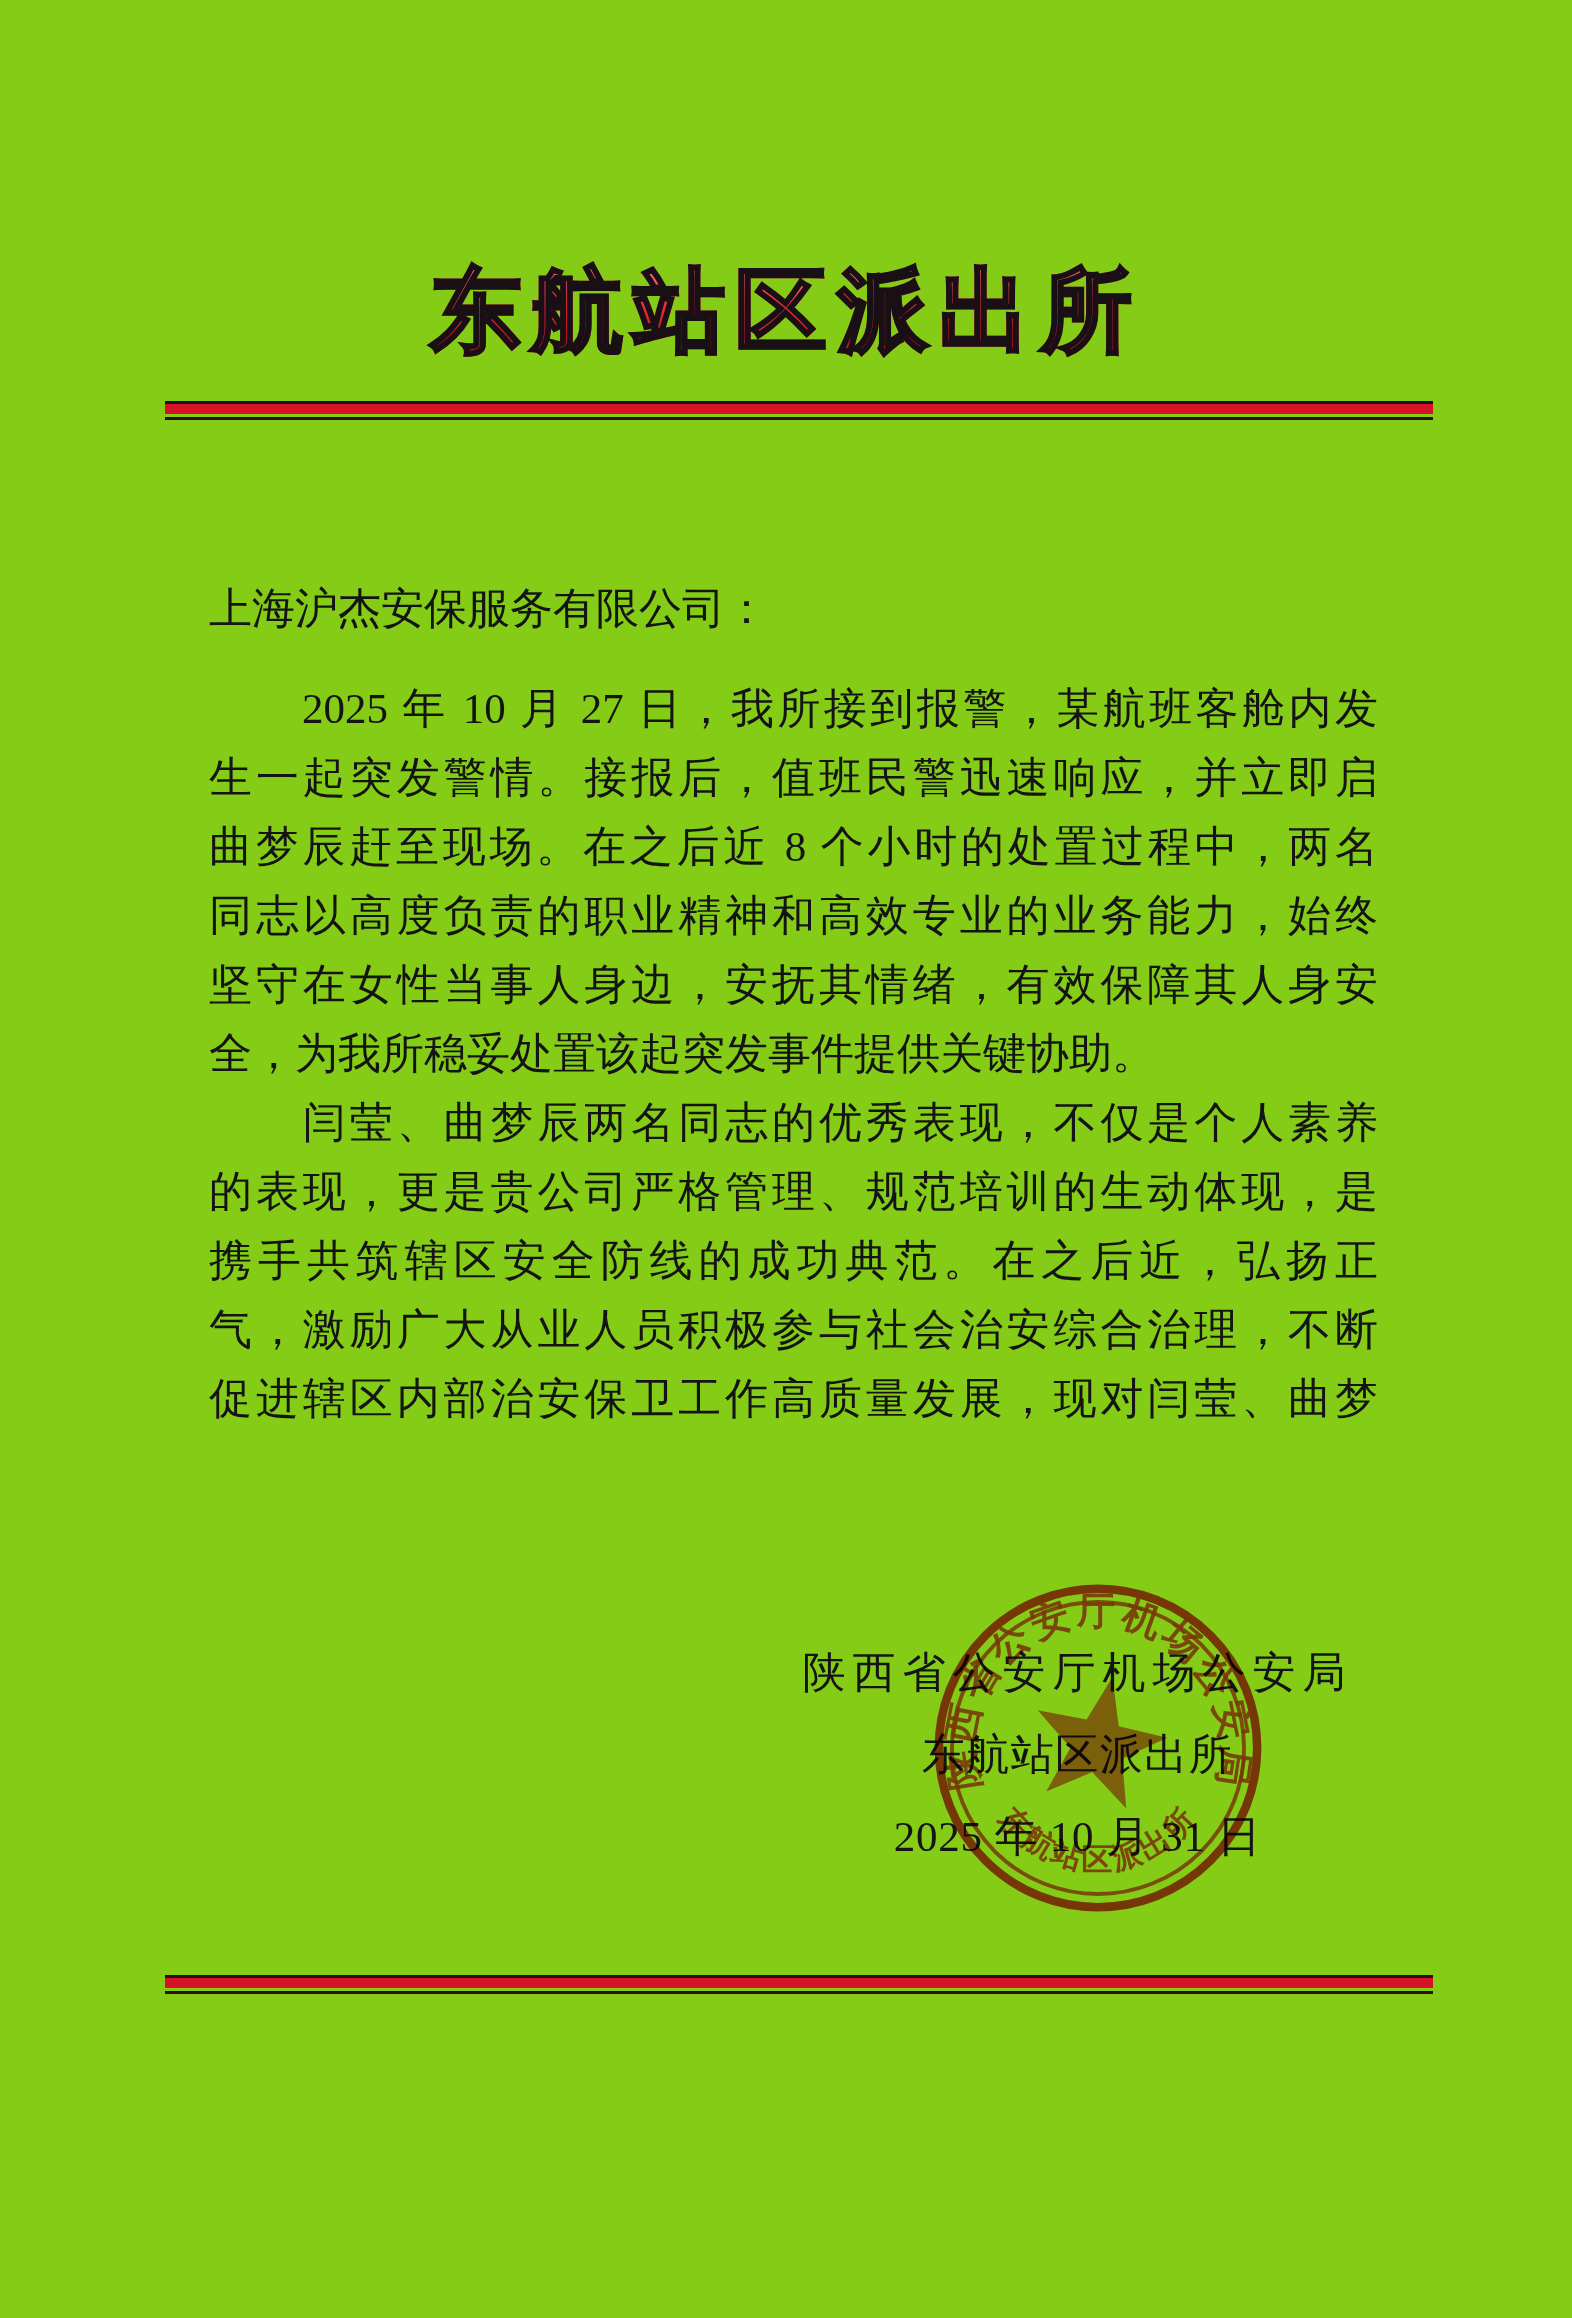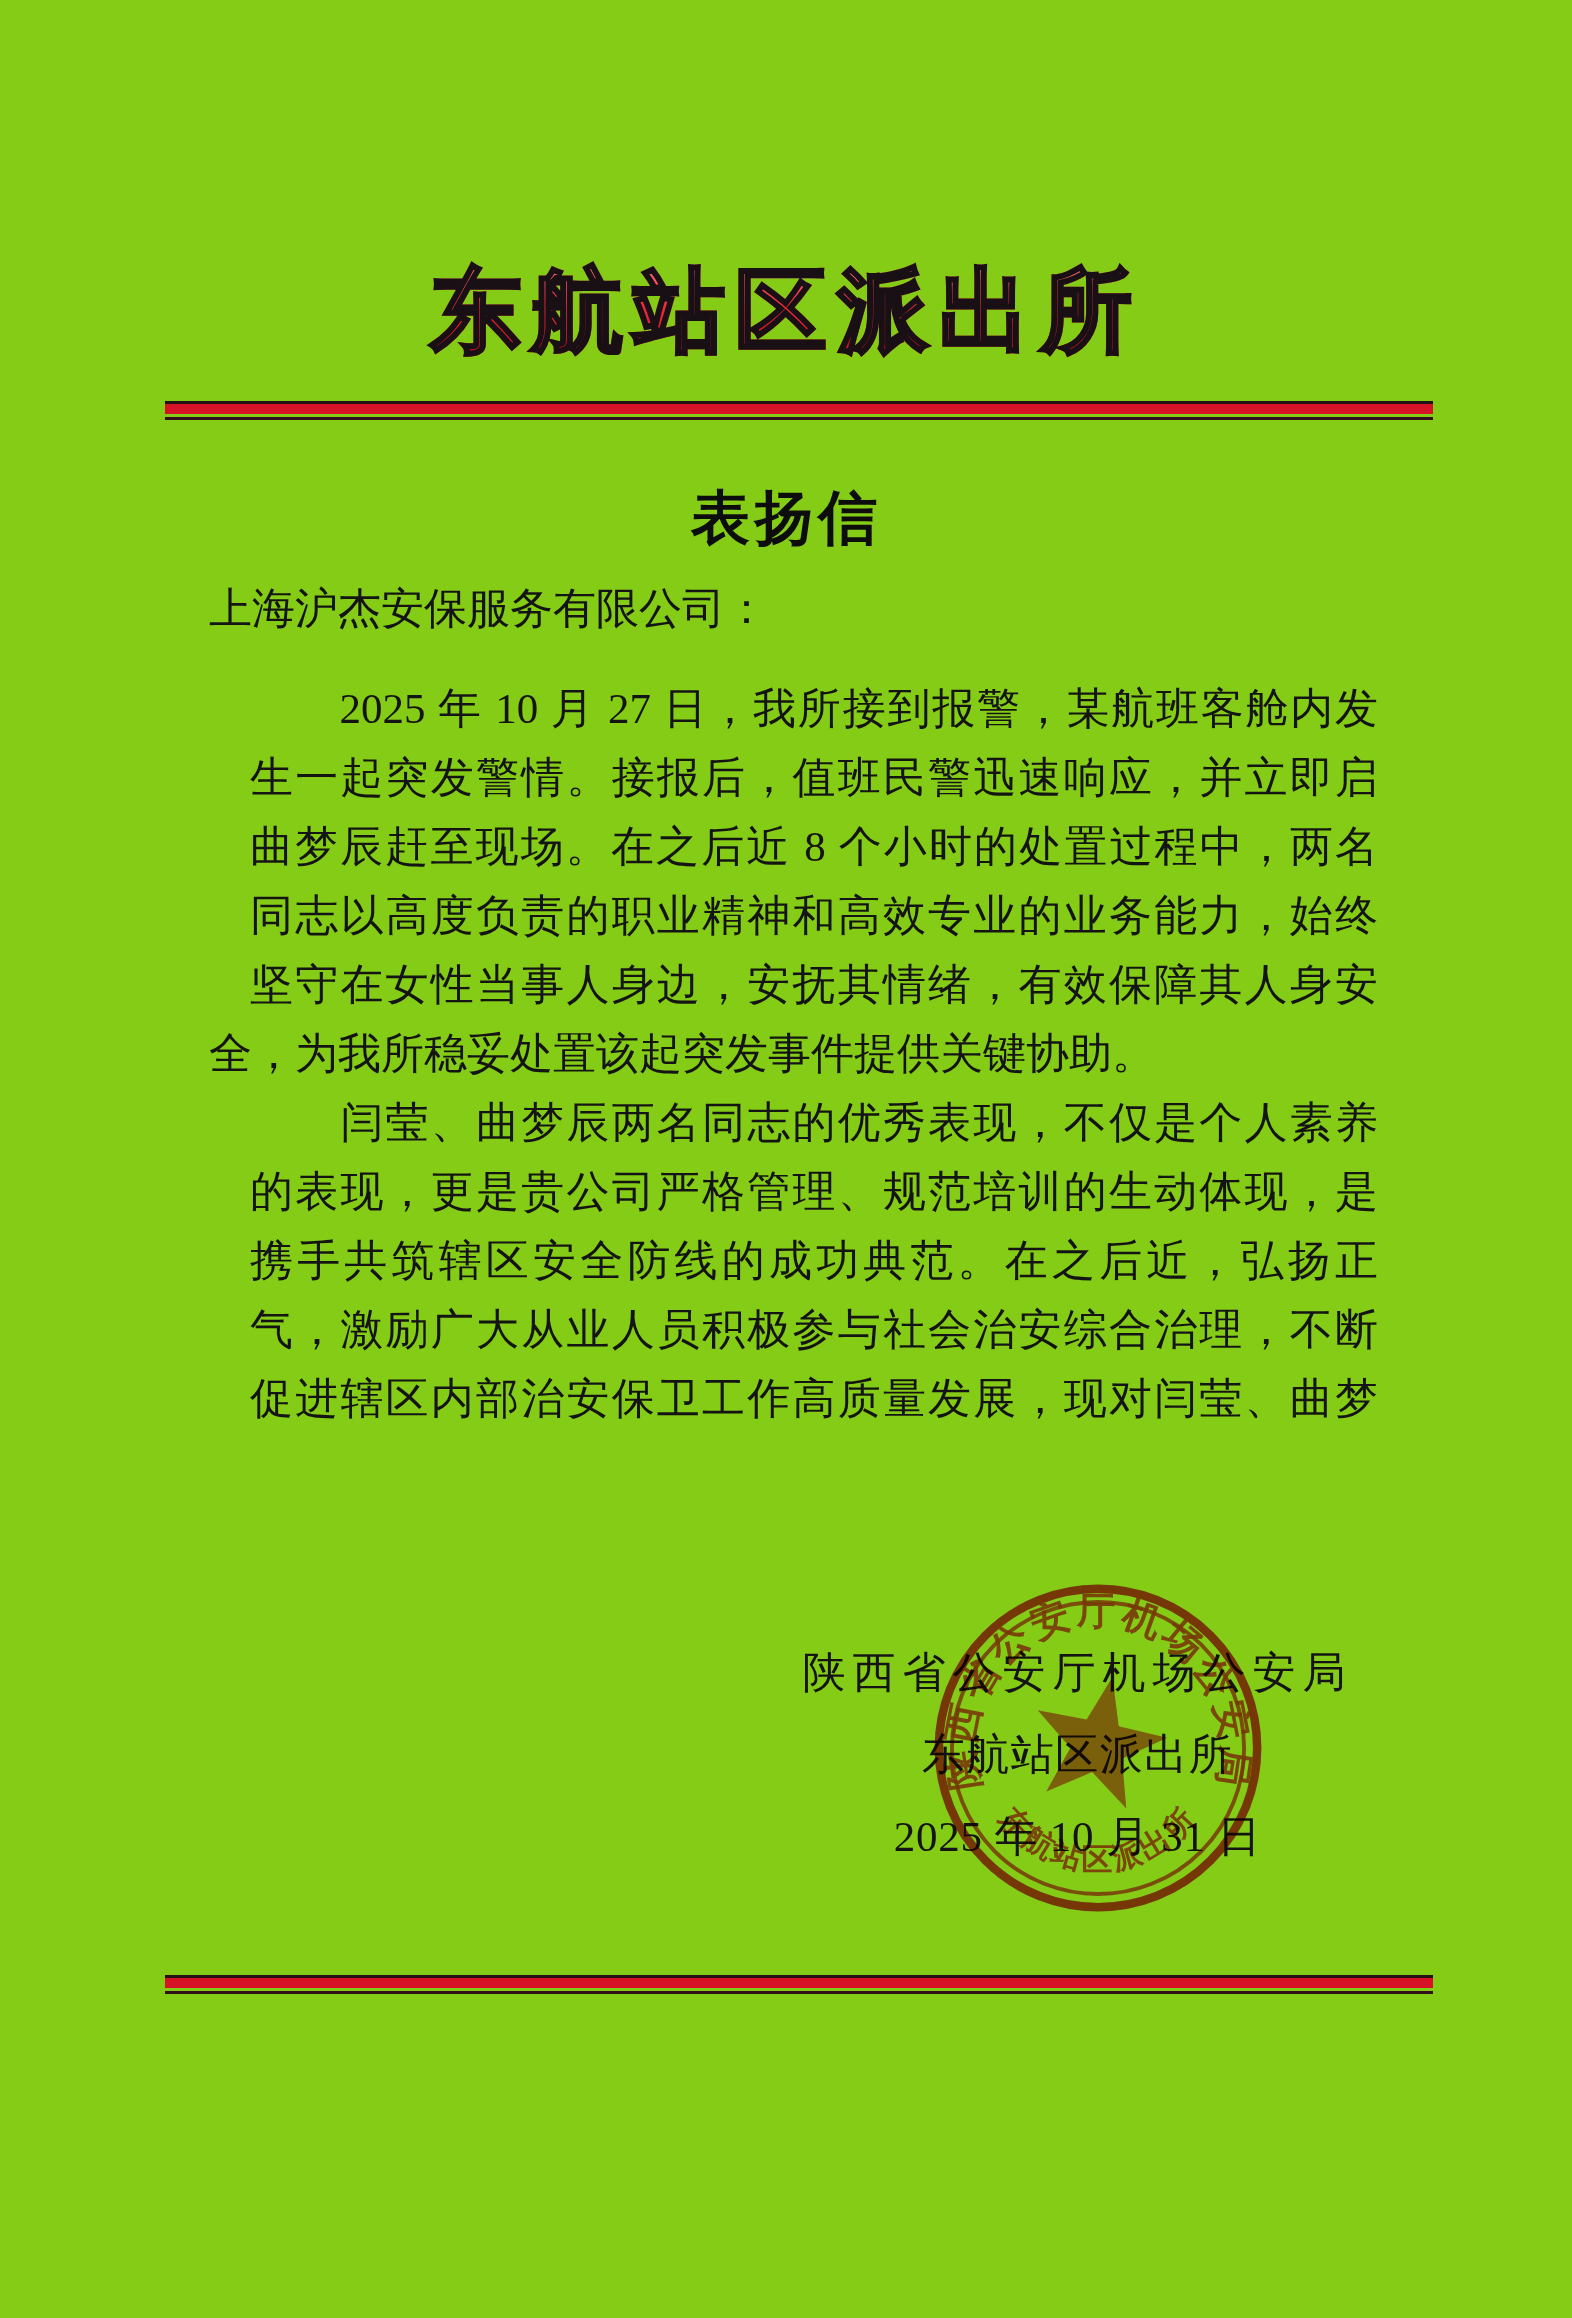--- a/index.html
+++ b/index.html
@@ -59,21 +59,20 @@
   }
   .bline{
     font-size:43px;
     line-height:69px;
     height:69px;
     white-space:normal;
   }
   .fill{
     text-align:justify;
     text-align-last:justify;
-    margin-left:41px;
   }
   
   .signature{
     position:absolute;top:1632px;left:784px;width:587px;
     text-align:center;
     font-size:43px;
     line-height:82px;
     white-space:nowrap;
   }
   .sig-org{letter-spacing:7px;}
@@ -96,21 +95,20 @@
     <span class="letterhead-text">东航站区派出所</span>
   </div>
 
   <div class="rule rule-top">
     <div class="r-black-top"></div>
     <div class="r-red"></div>
     <div class="r-gap"></div>
     <div class="r-black-bot"></div>
   </div>
 
-  <div class="doc-title">表扬信</div>
 
   <div class="salutation">上海沪杰安保服务有限公司：</div>
 
   <div class="body-block">
     <div class="bline fill">　　2025 年 10 月 27 日，我所接到报警，某航班客舱内发</div>
     <div class="bline fill">生一起突发警情。接报后，值班民警迅速响应，并立即启</div>
     <div class="bline fill">曲梦辰赶至现场。在之后近 8 个小时的处置过程中，两名</div>
     <div class="bline fill">同志以高度负责的职业精神和高效专业的业务能力，始终</div>
     <div class="bline fill">坚守在女性当事人身边，安抚其情绪，有效保障其人身安</div>
     <div class="bline">全，为我所稳妥处置该起突发事件提供关键协助。</div>

